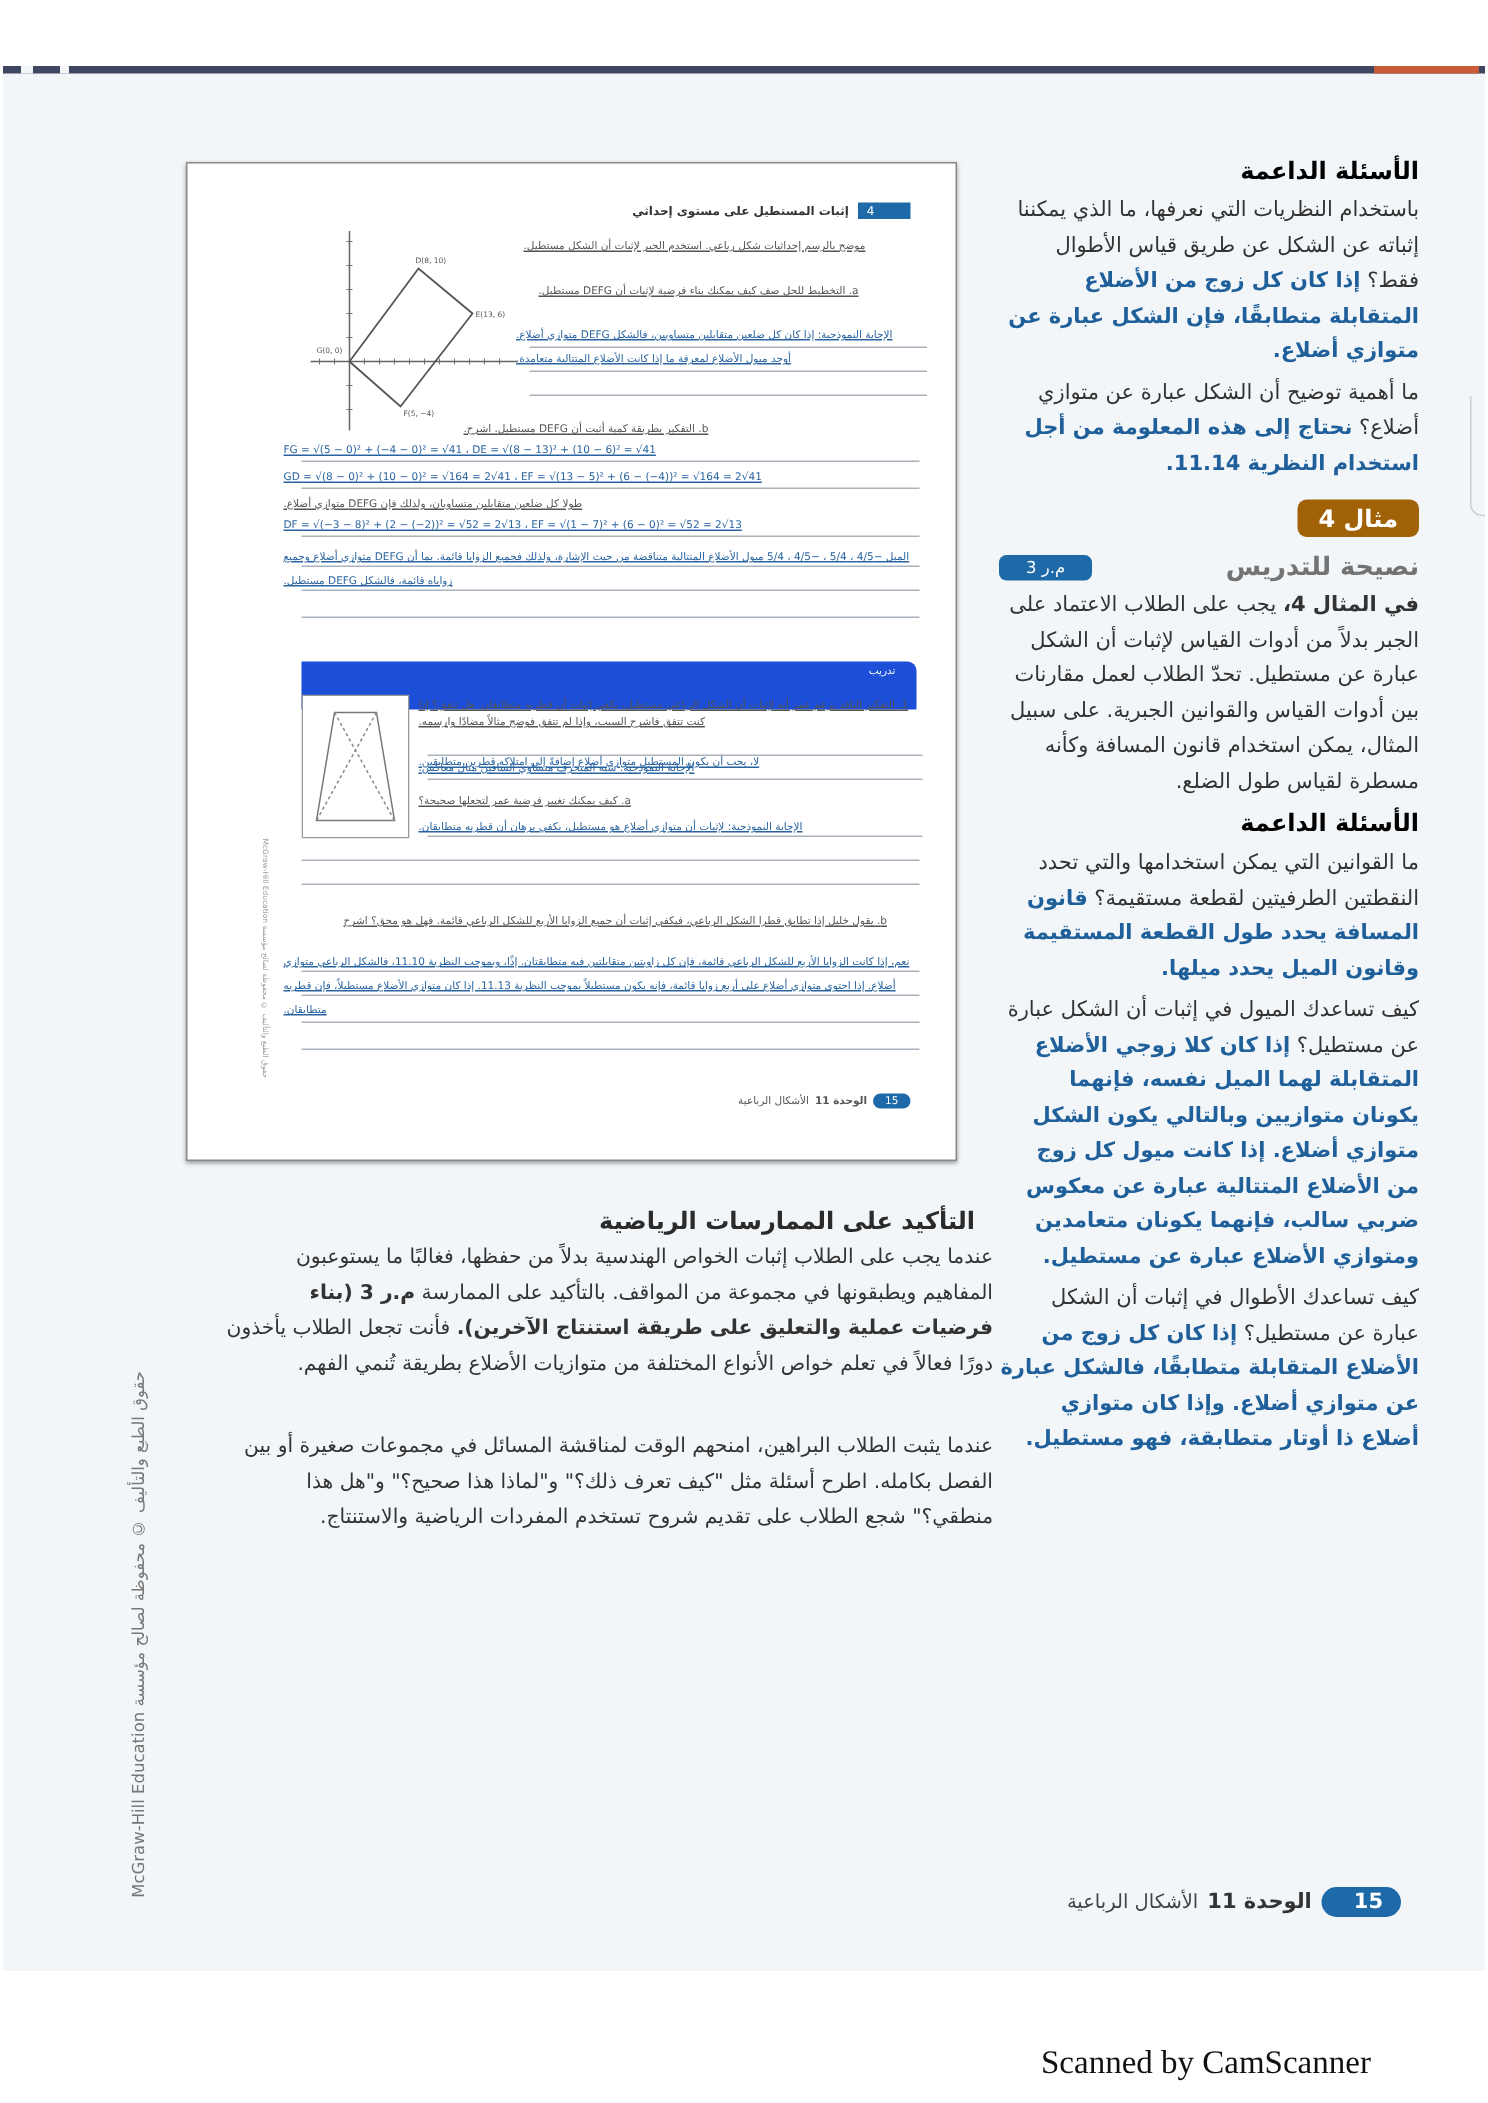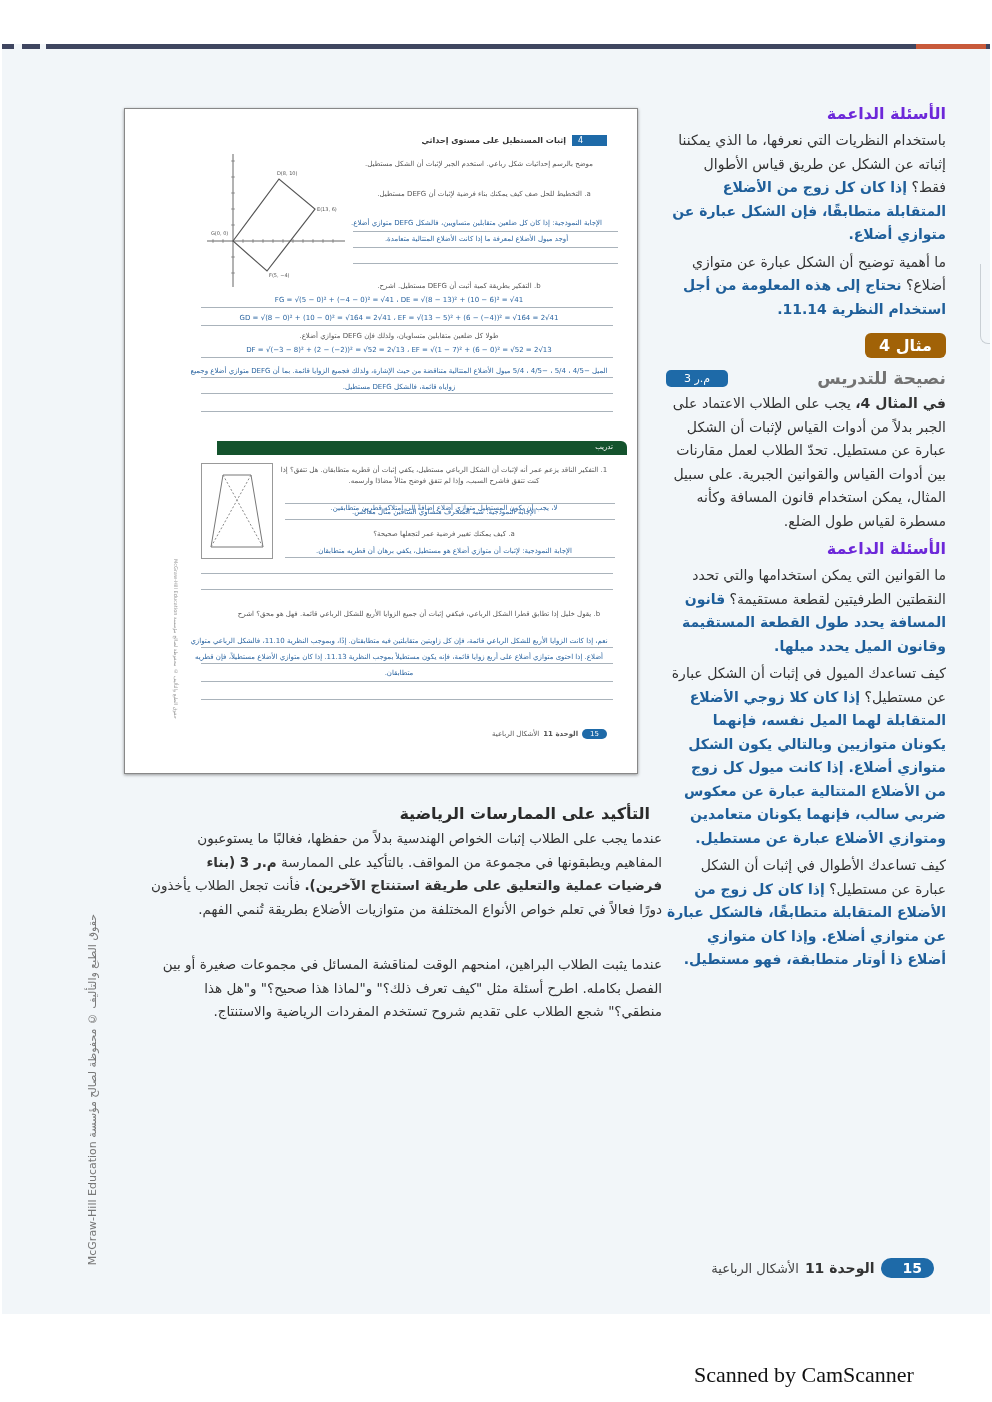--- a/index.html
+++ b/index.html
@@ -8,39 +8,39 @@
 
     .page { position: absolute; left: 2px; top: 44px; width: 988px; height: 1270px; background: #f2f6f9; }
     .topbar { position: absolute; left: 0; top: 0; width: 100%; height: 5px; background: #3f4660; }
     .topbar-accent { position: absolute; right: 4px; top: 0; width: 70px; height: 5px; background: #c85a3a; }
     .topbar-gap1 { position: absolute; left: 12px; top: 0; width: 8px; height: 5px; background: #f2f6f9; }
     .topbar-gap2 { position: absolute; left: 38px; top: 0; width: 6px; height: 5px; background: #f2f6f9; }
     .edge-tab { position: absolute; right: 0; top: 220px; width: 10px; height: 80px; border-left: 1px solid #c9cfd4; border-bottom: 1px solid #c9cfd4; border-bottom-left-radius: 8px; }
 
     
     .sidebar { position: absolute; left: 664px; top: 60px; width: 280px; direction: rtl; text-align: right; }
-    .sb-heading { font-size: 16px; font-weight: bold; color: #6d28d9; margin-bottom: 6px; letter-spacing: 0.5px; }
+    .sb-heading { font-size: 16px; font-weight: bold; color: #000000; margin-bottom: 6px; letter-spacing: 0.5px; }
     .sb-text { font-size: 14px; line-height: 23.5px; color: #333; }
     .sb-answer { color: #1f5f9a; font-weight: bold; }
     .sb-block { margin-bottom: 4px; }
 
     .example-badge { display: inline-block; background: #a16207; color: #fff; font-weight: bold; font-size: 16px; padding: 3px 14px; border-radius: 6px; margin: 8px 0 10px 0; }
     .tip-row { display: flex; flex-direction: row; justify-content: space-between; align-items: center; margin-bottom: 4px; }
     .tip-heading { font-size: 17px; font-weight: bold; color: #737373; }
     .mp-badge { background: #1e6aa8; color: #fff; font-size: 11px; padding: 2px 18px; border-radius: 5px; }
 
     
     .inset { position: absolute; left: 122px; top: 64px; width: 514px; height: 666px; background: #fff; border: 1px solid #888; box-shadow: 0 1px 3px rgba(0,0,0,0.4); overflow: hidden; }
     .inset-title-row { position: absolute; right: 30px; top: 26px; direction: rtl; display: flex; align-items: center; gap: 6px; }
     .inset-num { background: #1e6aa8; color: #fff; font-size: 8px; padding: 1px 24px 1px 6px; }
     .inset-title { font-size: 8px; font-weight: bold; color: #333; }
-    .inset-text { position: absolute; direction: rtl; text-align: center; font-size: 7px; color: #555; line-height: 11px; }
+    .inset-text { position: absolute; direction: rtl; text-align: left; font-size: 7px; color: #555; line-height: 11px; text-decoration: underline; }
     .inset-ans { color: #2a64a0; }
     .inset-line { position: absolute; height: 1px; background: #aab3bb; }
-    .inset-banner { position: absolute; left: 92px; top: 332px; width: 410px; height: 14px; background: #14532d; border-top-right-radius: 6px; }
+    .inset-banner { position: absolute; left: 76px; top: 332px; width: 410px; height: 32px; background: #1d4ed8; border-top-right-radius: 6px; }
     .inset-banner-label { position: absolute; right: 14px; top: 2px; color: #fff; font-size: 7px; }
     .inset-footer { position: absolute; right: 30px; top: 620px; direction: rtl; display: flex; align-items: center; gap: 4px; font-size: 7px; color: #555; }
     .inset-pagepill { background: #1e6aa8; color: #fff; font-size: 7px; padding: 1px 8px; border-radius: 8px; }
     .inset-vert { position: absolute; left: 48px; top: 450px; font-size: 5px; color: #999; writing-mode: vertical-rl; }
 
     
     .practice { position: absolute; left: 148px; top: 760px; width: 512px; direction: rtl; text-align: right; }
     .practice-heading { font-size: 16px; font-weight: bold; color: #2b2b2b; margin-right: 12px; margin-bottom: 4px; }
     .practice-text { font-size: 13.5px; line-height: 23.5px; color: #333; }
     .practice-bold { font-weight: bold; }

